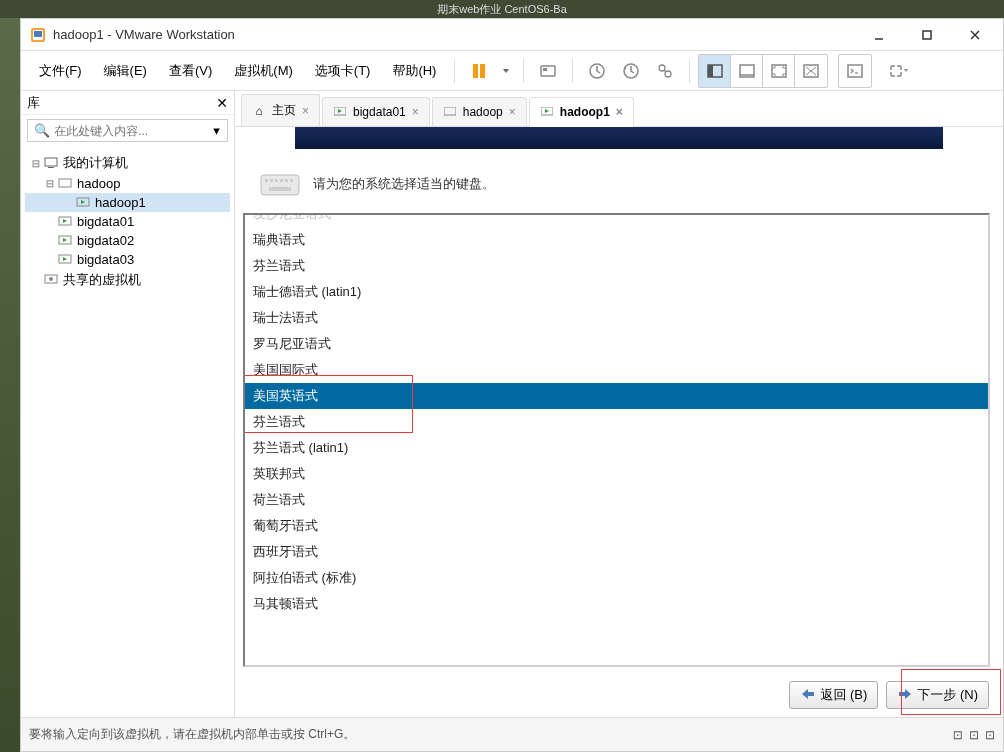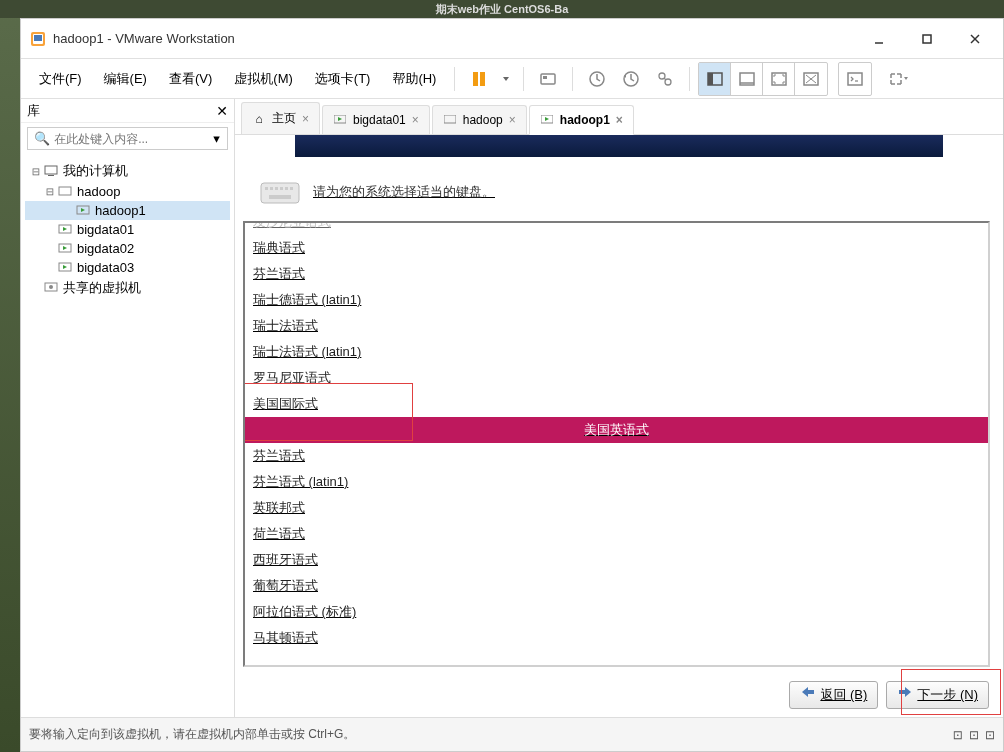--- a/index.html
+++ b/index.html
@@ -6,30 +6,30 @@
     body { font-family: "Microsoft YaHei", "Segoe UI", Arial, sans-serif; font-size: 13px; background: #f0f0f0; overflow: hidden; }
     
     .desktop-bg {
       width: 1004px; height: 752px; position: relative;
       background: linear-gradient(to bottom, #5a6b4a 0%, #3a4a2a 100%);
     }
     
     .taskbar-top {
       position: absolute; top: 0; left: 0; right: 0; height: 18px;
       background: rgba(0,0,0,0.3); display: flex; justify-content: center; align-items: center;
-      color: #ddd; font-size: 11px; font-weight: bold;
+      color: #ddd; font-size: 11px;
     }
     
     .vmware-window {
       position: absolute; top: 18px; left: 20px; right: 0; bottom: 0;
       background: #fff; border: 1px solid #ccc; display: flex; flex-direction: column;
     }
     
     .titlebar {
-      height: 40px; display: flex; align-items: center; padding: 0 8px;
+      height: 32px; display: flex; align-items: center; padding: 0 8px;
       background: #fff; border-bottom: 1px solid #e0e0e0;
     }
     .titlebar-icon { width: 18px; height: 18px; margin-right: 6px; }
     .titlebar-text { flex: 1; font-size: 13px; color: #333; }
     .win-controls { display: flex; gap: 8px; }
     .win-btn { width: 40px; height: 28px; display: flex; align-items: center; justify-content: center; cursor: pointer; }
     
     .menubar {
       height: 40px; display: flex; align-items: center; padding: 0 8px;
       background: #fff; border-bottom: 1px solid #e0e0e0; gap: 2px;
@@ -73,37 +73,37 @@
       display: flex; align-items: center; padding: 7px 10px; margin-right: 2px;
       border: 1px solid #ddd; border-bottom: none; background: #f5f5f5;
       cursor: pointer; font-size: 12px; gap: 6px; border-radius: 3px 3px 0 0;
     }
     .tab.active { background: #fff; font-weight: bold; border-bottom: 1px solid #fff; margin-bottom: -1px; }
     .tab-close { cursor: pointer; color: #888; font-size: 12px; }
     .tab-icon { width: 14px; height: 14px; display: inline-flex; align-items: center; justify-content: center; }
     
     .vm-screen { flex: 1; background: #fff; display: flex; flex-direction: column; position: relative; }
     .installer-banner { height: 22px; background: linear-gradient(to bottom, #1a2b5c, #0a1a3c); margin: 0 60px; }
-    .installer-content { flex: 1; padding: 16px 8px 8px 8px; display: flex; flex-direction: column; text-decoration: underline; }
+    .installer-content { flex: 1; padding: 16px 8px 8px 8px; display: flex; flex-direction: column; }
     .prompt-row { display: flex; align-items: center; gap: 12px; padding: 4px 16px 14px 16px; }
     .kb-icon { width: 42px; height: 30px; }
     .prompt-text { font-size: 13px; color: #333; }
     
     .list-container {
       flex: 1; border: 2px inset #d0d0d0; background: #fff; overflow-y: auto;
       margin: 0 5px 8px 0;
     }
     .list-item { padding: 4px 8px; font-size: 13px; cursor: pointer; color: #222; }
-    .list-item.selected { background: #be185d; color: #fff; text-align: center; }
+    .list-item.selected { background: #0369a1; color: #fff; }
     .list-item.truncated { color: #999; }
     .highlight-box1 { position: absolute; border: 1px solid #e04040; pointer-events: none; }
     
     .button-bar { display: flex; justify-content: flex-end; gap: 8px; padding: 6px 6px 0 0; }
     .dlg-btn {
-      display: flex; align-items: flex-start; gap: 4px; padding: 4px 10px;
+      display: flex; align-items: center; gap: 4px; padding: 4px 10px;
       background: linear-gradient(to bottom, #fdfdfd, #e8e8e8);
       border: 1px solid #aaa; border-radius: 3px; cursor: pointer; font-size: 13px;
     }
     
     .statusbar { height: 34px; background: #f5f5f5; border-top: 1px solid #ddd; display: flex; align-items: center; padding: 0 8px; font-size: 12px; color: #555; justify-content: space-between; }
     
     .highlight-red { position: absolute; border: 1px solid #e04040; pointer-events: none; }
   </style>
 </head>
 <body>
@@ -379,30 +379,29 @@
               </span>
               <span class="prompt-text">请为您的系统选择适当的键盘。</span>
             </div>
 
             <div class="list-container" style="position:relative">
               <div class="list-item truncated" style="margin-top:-14px;opacity:0.6">发沙尼亚语式</div>
               <div class="list-item">瑞典语式</div>
               <div class="list-item">芬兰语式</div>
               <div class="list-item">瑞士德语式 (latin1)</div>
               <div class="list-item">瑞士法语式</div>
-              <div class="list-item">瑞士法语式 (latin1)</div>
               <div class="list-item">罗马尼亚语式</div>
               <div class="list-item">美国国际式</div>
               <div class="list-item selected">美国英语式</div>
               <div class="list-item">芬兰语式</div>
               <div class="list-item">芬兰语式 (latin1)</div>
               <div class="list-item">英联邦式</div>
               <div class="list-item">荷兰语式</div>
+              <div class="list-item">葡萄牙语式</div>
               <div class="list-item">西班牙语式</div>
-              <div class="list-item">葡萄牙语式</div>
               <div class="list-item">阿拉伯语式 (标准)</div>
               <div class="list-item">马其顿语式</div>
               <div class="highlight-box1" style="left:-2px;top:160px;width:170px;height:58px"></div>
             </div>
 
             <div class="button-bar">
               <button class="dlg-btn">
                 <span><svg width="16" height="12">
                       <path d="M8 1 L2 6 L8 11 Z" fill="#4a7ab8"></path>
                       <rect x="7" y="4" width="7" height="4" fill="#4a7ab8"></rect>

